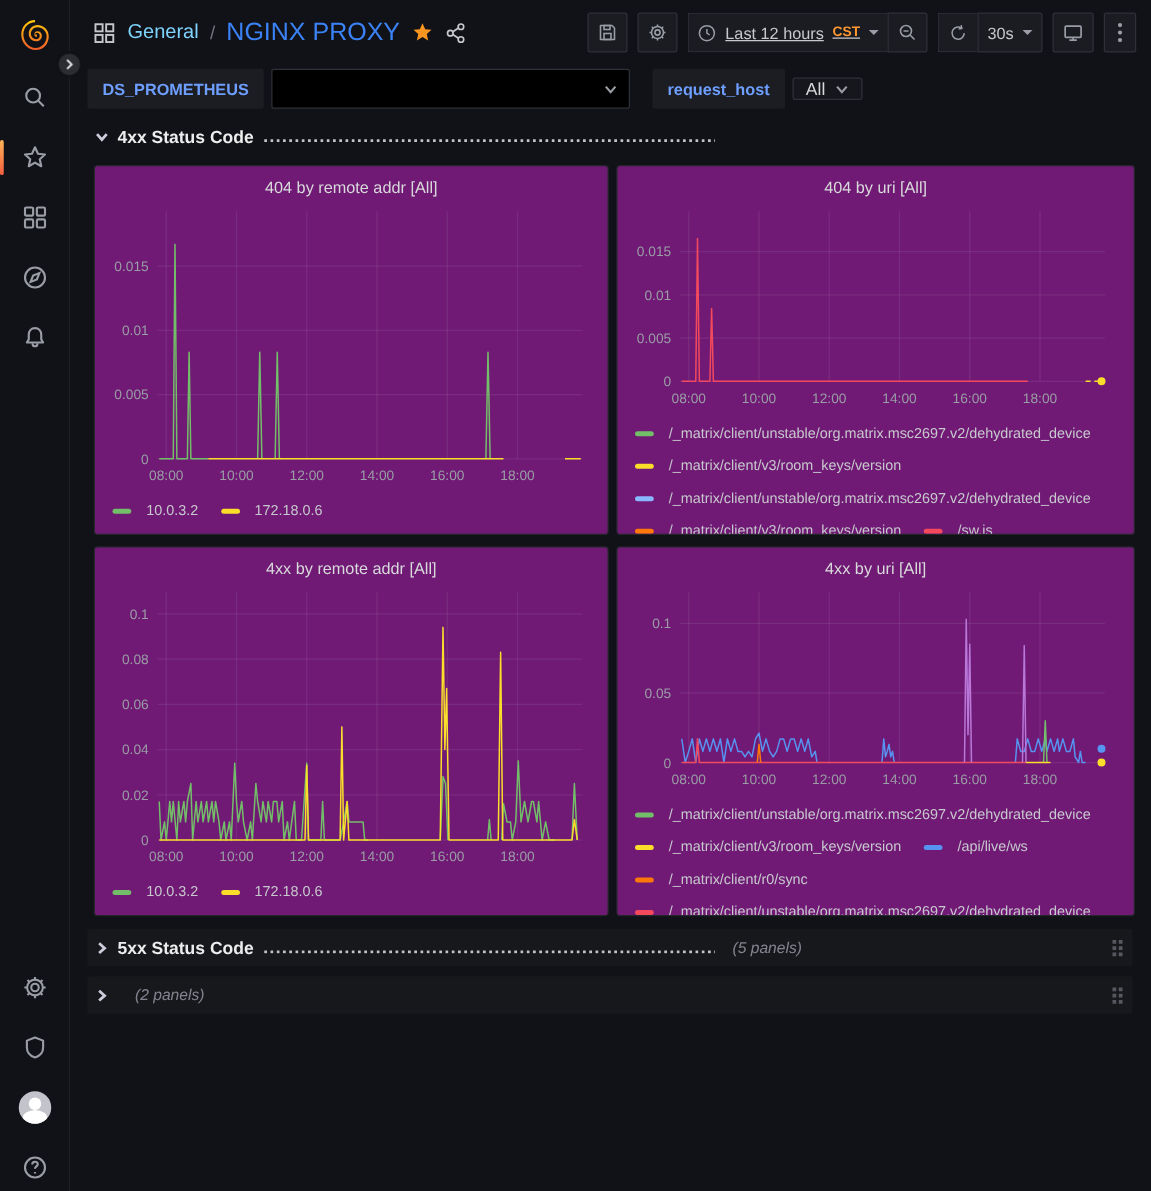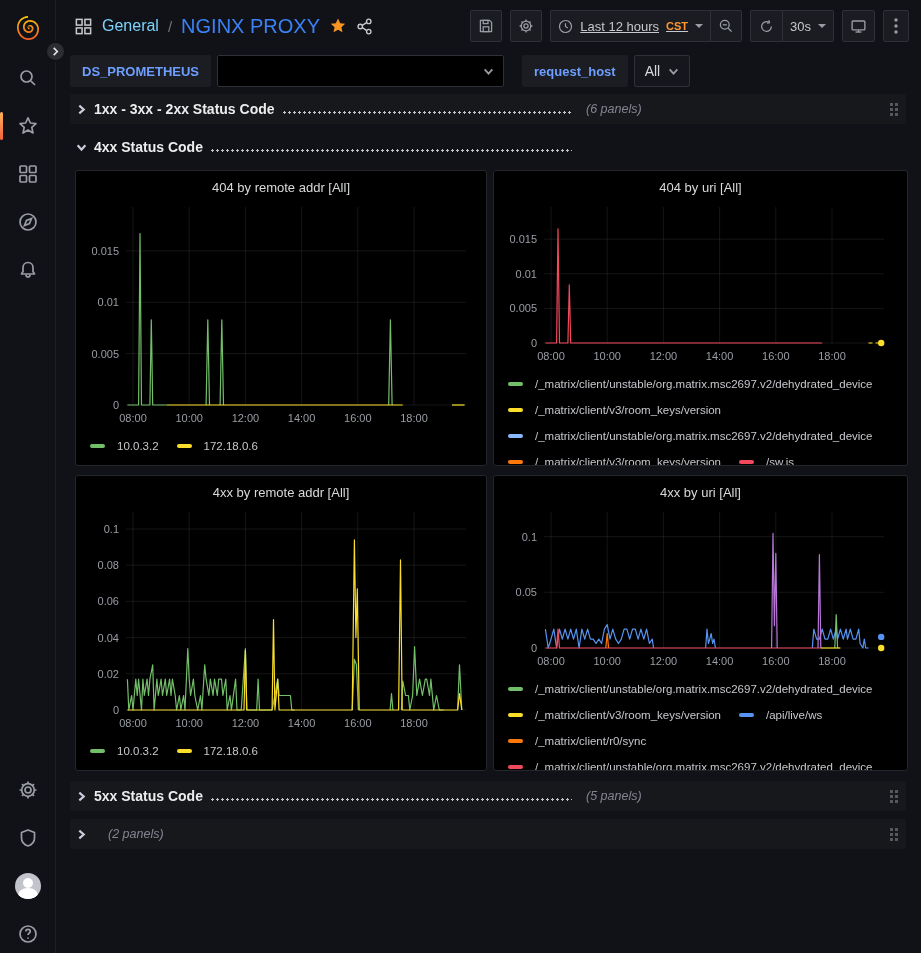--- a/index.html
+++ b/index.html
@@ -43,21 +43,21 @@
   .caret { width:0; height:0; border-left:4px solid transparent; border-right:4px solid transparent;
     border-top:4px solid #9a9da5; display:inline-block; }
 
   
   .submenu { position:fixed; left:56px; top:52px; width:865px; height:38px; display:flex;
     align-items:center; padding-left:14px; gap:6px; z-index:9; background:#111217; }
   .var-label { height:32px; display:flex; align-items:center; padding:0 12px; background:#1b1d23;
     border-radius:2px; color:#6e9fff; font-size:13px; font-weight:bold; cursor:pointer; }
   .var-select { height:32px; width:287px; background:#000; border:1px solid #2e3138; border-radius:2px;
     display:flex; align-items:center; justify-content:flex-end; padding-right:9px; cursor:pointer; }
-  .var-value { height:32px; display:flex; align-items:center; gap:8px; padding:0 10px;
+  .var-value { height:18px; display:flex; align-items:center; gap:8px; padding:0 10px;
     background:#16171d; border:1px solid #2e3138; border-radius:2px; color:#d8d9da; font-size:14px; cursor:pointer; }
   .gap12 { width:6px; }
 
   
   .content { position:absolute; left:56px; top:90px; width:865px; padding:4px 15px 0 14px; }
   .row-header { height:30px; display:flex; align-items:center; padding:0 8px 0 6px; border-radius:2px;
     cursor:pointer; margin-bottom:8px; }
   .row-header.collapsed { background:#17181c; }
   .row-left { display:flex; align-items:baseline; width:478px; overflow:hidden; }
   .row-chev { margin-right:7px; align-self:center; display:flex; }
@@ -65,21 +65,21 @@
   .row-title { font-size:14px; font-weight:bold; color:#eceded; white-space:nowrap; }
   .row-dots { flex:1; height:7px; margin:0 0 2px 7px; align-self:flex-end;
     background-image:radial-gradient(circle, rgba(225,225,232,0.85) 1.05px, transparent 1.4px);
     background-size:5px 5px; background-position:left bottom; background-repeat:repeat-x; }
   .panel-count { font-style:italic; font-size:12.5px; color:rgba(204,204,220,0.6); margin-left:14px; white-space:nowrap; }
   .drag-dots { margin-left:auto; display:grid; grid-template-columns:repeat(2,3px); grid-gap:2px; cursor:grab; }
   .drag-dots i { width:3px; height:3px; background:#565860; display:block; }
 
   .grid { display:grid; grid-template-columns:412px 415px; grid-column-gap:6px; grid-row-gap:9px;
     margin:0 0 10px 5px; }
-  .panel { width:100%; height:296px; background:#000000; border:1px solid #25262b; border-radius:3px;
+  .panel { width:100%; height:296px; background:#701a75; border:1px solid #25262b; border-radius:3px;
     padding:6px 10px 0 10px; overflow:hidden; }
   .panel-title { height:28px; text-align:center; font-size:13px; font-weight:500; color:#d8d9da; cursor:pointer;
     padding-top:3px; }
   svg text.tick { fill:#9a9da5; font-size:11px; font-family:"Liberation Sans",sans-serif; }
   .legend { display:flex; flex-wrap:wrap; align-items:center; padding-left:4px; }
   .legend-item { display:flex; align-items:center; gap:12px; margin-right:18px; height:26px;
     font-size:11.5px; color:#c7c8cd; white-space:nowrap; cursor:pointer; }
   .swatch { width:15px; height:4px; border-radius:2px; flex:0 0 auto; }
 </style>
 </head>
@@ -254,40 +254,20 @@
   <div class="var-value">
     <span>All</span>
     <svg width="11" height="11" viewBox="0 0 10 10">
       <polyline points="1.5,3 5,7 8.5,3" fill="none" stroke="#9a9da5" stroke-width="1.6"></polyline>
     </svg>
   </div>
 </div>
 
 <div class="content">
 
-  <div class="row-header collapsed">
-    <span class="row-chev">
-      <svg width="11" height="11" viewBox="0 0 10 10">
-          <polyline points="3,1.5 7,5 3,8.5"></polyline>
-        </svg>
-    </span>
-    <span class="row-left">
-      <span class="row-title">1xx - 3xx - 2xx Status Code</span>
-      <span class="row-dots"></span>
-    </span>
-    <span class="panel-count">(6 panels)</span>
-    <span class="drag-dots">
-        <i></i>
-        <i></i>
-        <i></i>
-        <i></i>
-        <i></i>
-        <i></i>
-      </span>
-  </div>
 
   <div class="row-header">
     <span class="row-chev">
       <svg width="11" height="11" viewBox="0 0 10 10">
           <polyline points="1.5,3 5,7 8.5,3"></polyline>
         </svg>
     </span>
     <span class="row-left">
       <span class="row-title">4xx Status Code</span>
       <span class="row-dots"></span>

